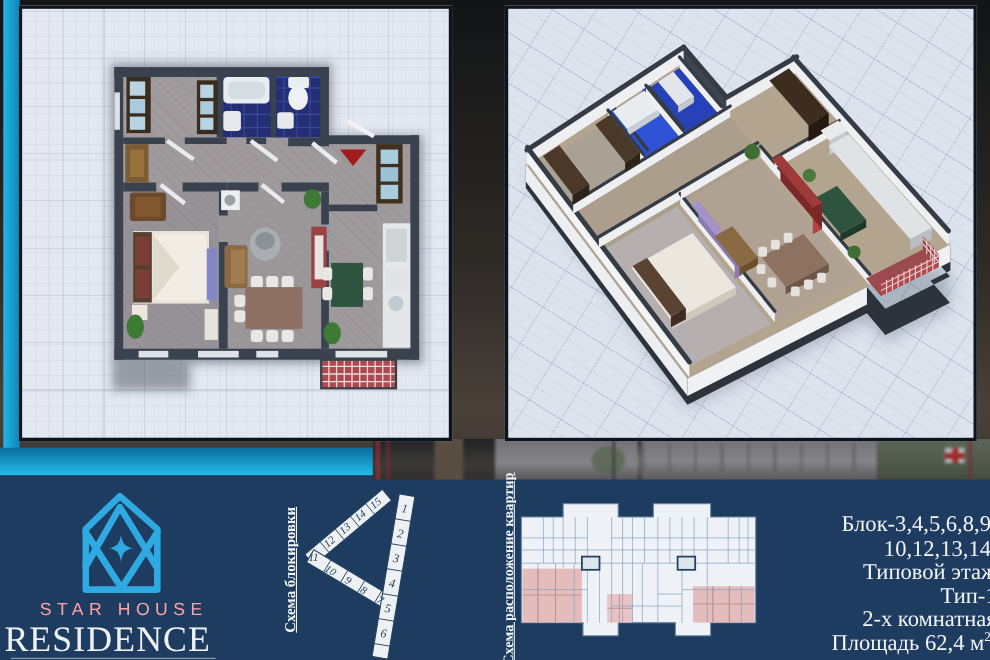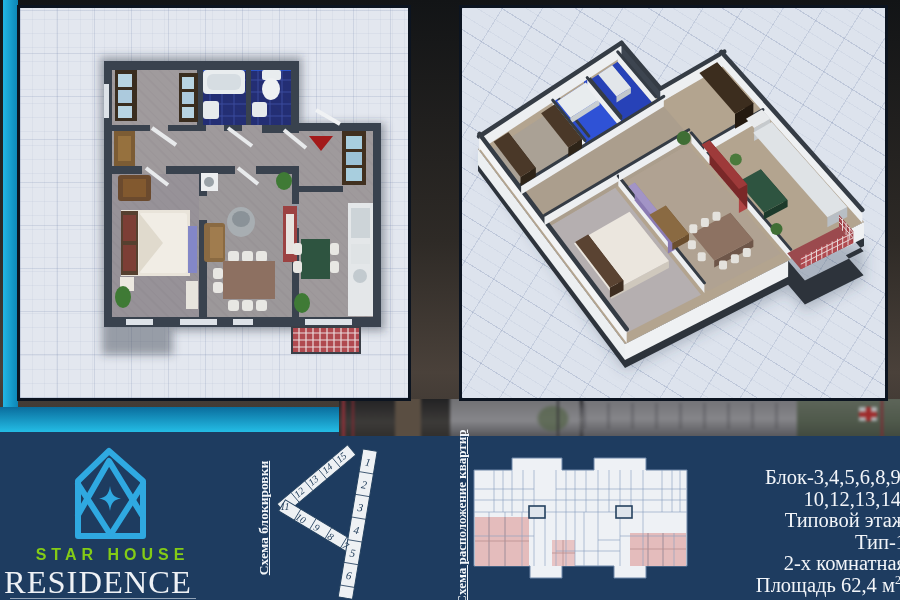--- a/index.html
+++ b/index.html
@@ -412,21 +412,21 @@
 <svg class="abs" style="left:70px;top:444px" width="86" height="100" viewBox="0 0 86 100">
  <g fill="none" stroke="#2fa9e1" stroke-width="6" stroke-linejoin="round" stroke-linecap="round">
   <path d="M39,7 L73,37 L73,92 L8,92 L8,37 Z"></path>
   <path d="M8,71 L39,17 L72,71"></path>
   <path d="M8,40 L40,90"></path>
   <path d="M73,40 L41,90"></path>
  </g>
  <path d="M40,42 C41.2,50.5 44,53.3 51,54.5 C44,55.7 41.2,58.5 40,67 C38.8,58.5 36,55.7 29,54.5 C36,53.3 38.8,50.5 40,42 Z" fill="#2fa9e1"></path>
 </svg>
 
-<div class="abs" style="left:20px;top:546px;width:185px;text-align:center;color:#84cc16;font-size:16px;font-weight:bold;letter-spacing:5px;font-family:'Liberation Sans',sans-serif">STAR HOUSE</div>
+<div class="abs" style="left:20px;top:546px;width:185px;text-align:center;color:#fca5a5;font-size:16px;font-weight:normal;letter-spacing:5px;font-family:'Liberation Sans',sans-serif">STAR HOUSE</div>
 
 <div class="abs" style="left:4px;top:564px;width:200px;text-align:left;color:#eef1f5;font-size:32.5px;font-family:'Liberation Serif',serif;letter-spacing:1px">RESIDENCE</div>
 
 <div class="abs" style="left:10px;top:598px;width:186px;height:1px;background:rgba(210,220,232,.65)"></div>
 
 <div class="abs" style="left:264px;top:518px;color:#f4f7fa;font-size:13.5px;font-weight:bold;font-family:'Liberation Serif',serif;text-decoration:underline;transform:translate(-50%,-50%) rotate(-90deg);white-space:nowrap">Схема блокировки</div>
 
 <svg class="abs" style="left:270px;top:438px" width="130" height="162" viewBox="270 438 130 162">
  <g>
 

